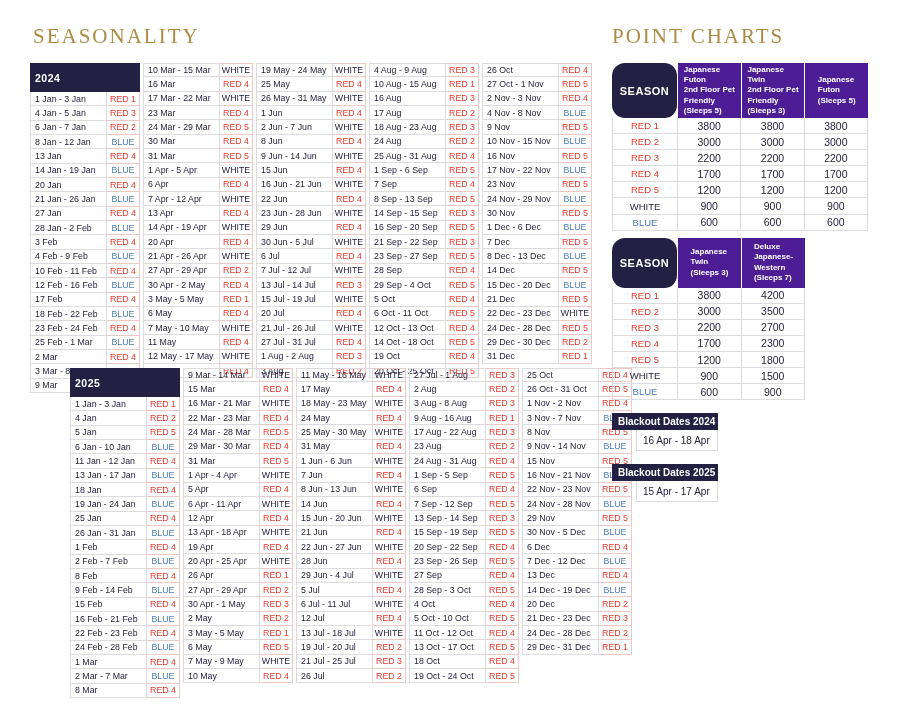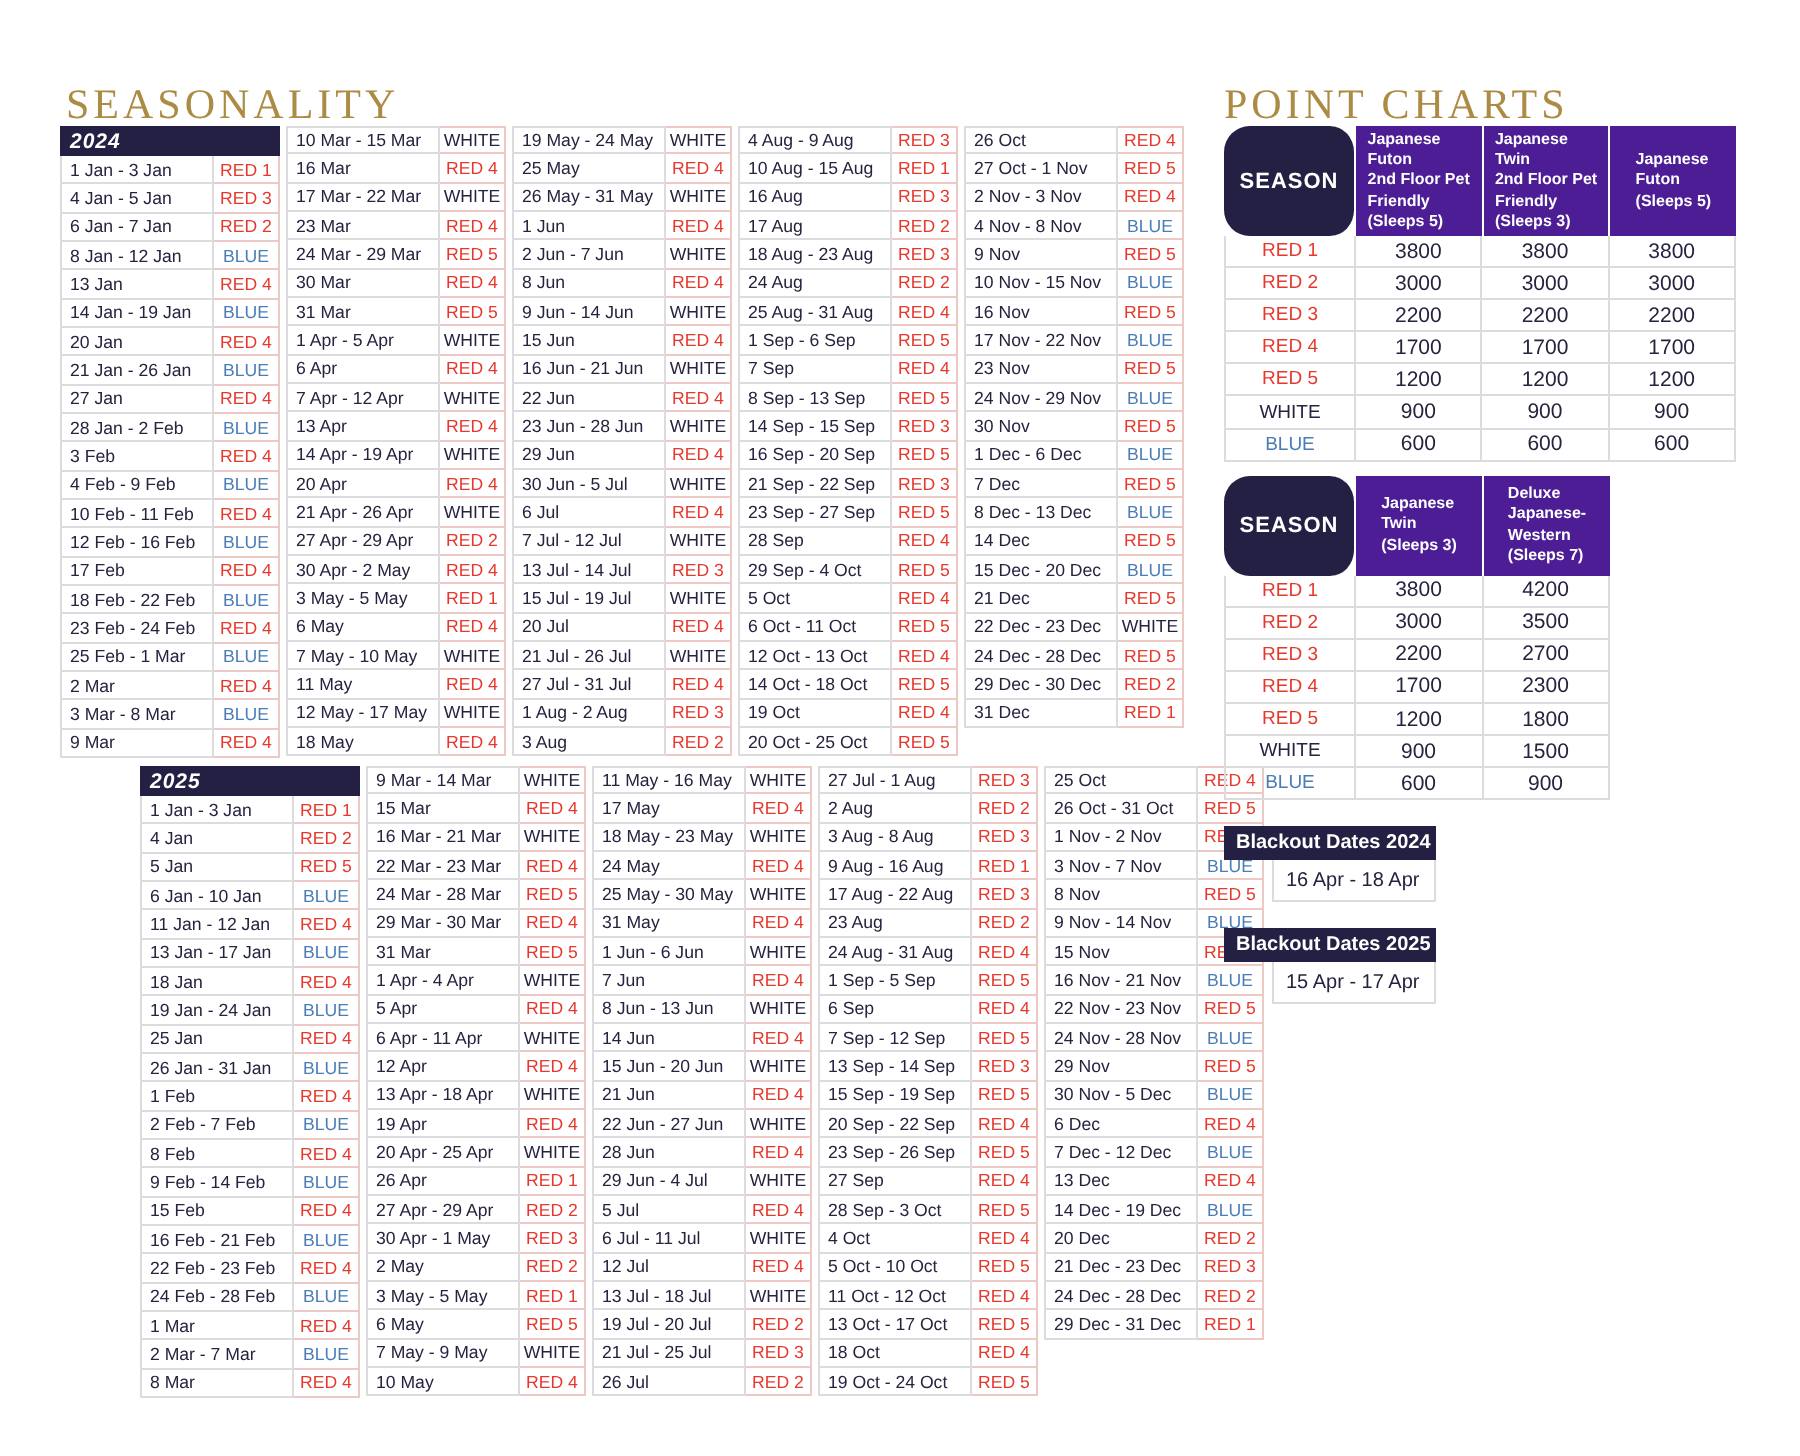--- a/index.html
+++ b/index.html
@@ -2,35 +2,35 @@
 <html><head>
 <meta charset="utf-8">
 <style>
   * { box-sizing: border-box; }
   html,body { margin:0; padding:0; }
   body {
     width:900px; height:728px; background:#ffffff; position:relative;
     font-family:"Liberation Sans", sans-serif; color:#26233F; overflow:hidden;
   }
   .title {
-    position:absolute; top:40px; margin:0;
+    position:absolute; top:24px; margin:0;
     font-family:"Liberation Serif", serif; font-weight:400;
     font-size:21px; letter-spacing:2px; color:#AC8C44;
   }
   #t-seasonality { left:33px; }
   #t-pointcharts { left:612px; }
 
   
   .sgrid { position:absolute; left:30px; display:flex; gap:3px; align-items:flex-start; }
   #grid-2024 { top:63px; }
-  #grid-2025 { top:383px;padding-left:40px; }
+  #grid-2025 { top:368px;padding-left:40px; }
   .scol { width:110px; }
   .yheader {
-    height:15px; background:#232043; color:#fff; font-size:10.5px; font-weight:bold;
-    letter-spacing:.5px; display:flex; align-items:center; padding-left:5px;font-style:italic;
+    height:29px; background:#232043; color:#fff; font-size:10.5px; font-weight:bold;
+    letter-spacing:.5px; display:flex; align-items:center; padding-left:5px;
   }
   .srow { display:flex; height:14.33px; }
   .sdate {
     flex:1; border:1px solid #DCDCDF; border-top:0; border-right:1px solid #DCDCDF;
     display:flex; align-items:center; padding-left:4px; font-size:8.8px; color:#26233F;
     white-space:nowrap; overflow:hidden;
   }
   .sval {
     width:33px; border:1px solid #ECC9C5; border-top:0; border-left:0;
     display:flex; align-items:center; justify-content:center; font-size:8.8px;

